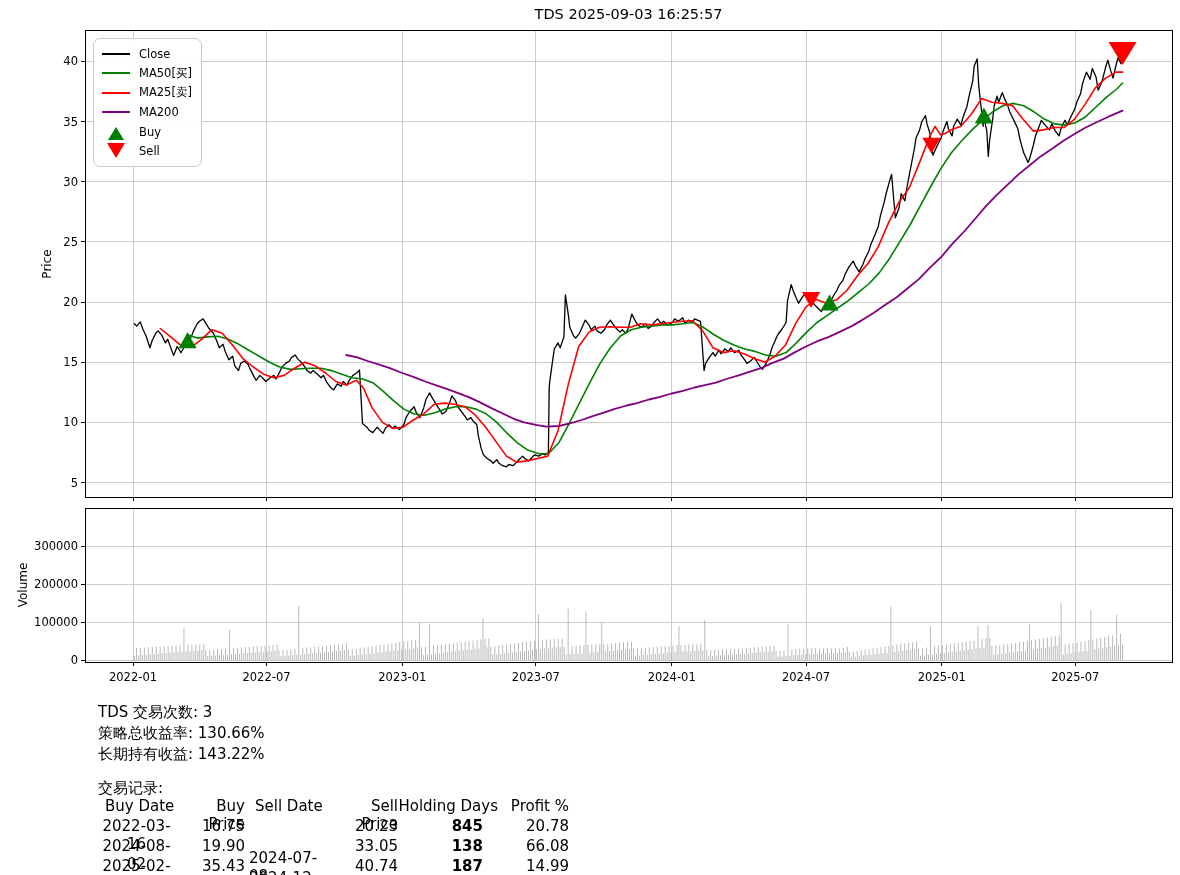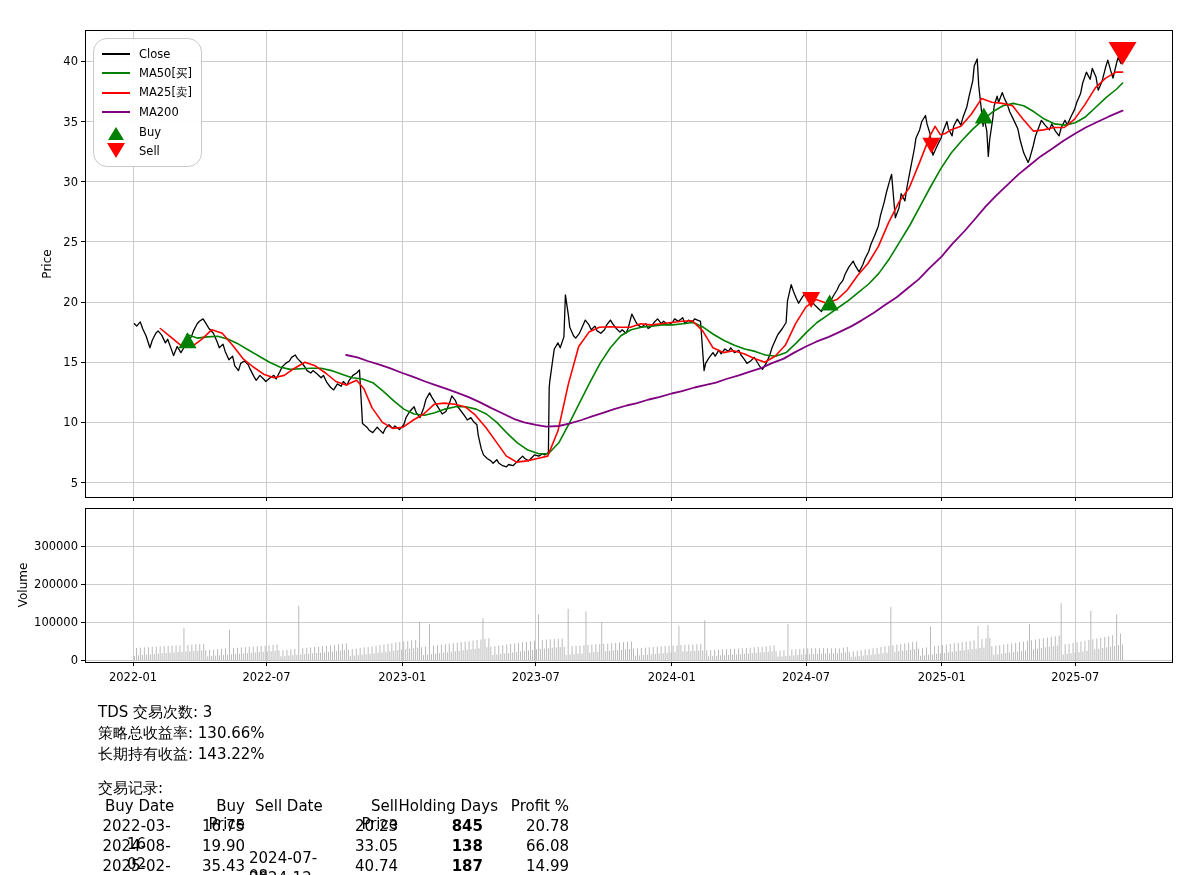--- a/index.html
+++ b/index.html
@@ -6,21 +6,21 @@
   #figure{position:relative;width:1180px;height:875px;background:#ffffff;
           font-family:"DejaVu Sans","Liberation Sans",sans-serif;color:#000;overflow:hidden;}
   #chartsvg{position:absolute;left:0;top:0;}
   .chart-title{position:absolute;left:85px;top:6px;width:1087px;text-align:center;
                font-size:14.5px;color:#000;}
   .ylabel{position:absolute;font-size:12px;white-space:nowrap;
           transform:translate(-50%,-50%) rotate(-90deg);}
   #ylabel-price{left:47px;top:264px;}
   #ylabel-volume{left:23px;top:585px;}
   .legend{position:absolute;left:93px;top:38px;background:rgba(255,255,255,.93);
-          border:1px solid #c9c9c9;border-radius:14px;padding:5px 9px 5px 7px;}
+          border:1px solid #c9c9c9;border-radius:7px;padding:5px 9px 5px 7px;}
   .legend-row{display:flex;align-items:center;height:19.5px;}
   .legend-swatch{width:30px;display:flex;justify-content:center;align-items:center;}
   .legend-line{width:28px;height:2px;}
   .tri-up{width:0;height:0;border-left:8px solid transparent;border-right:8px solid transparent;
           border-bottom:13px solid #008000;margin-bottom:-3px;}
   .tri-down{width:0;height:0;border-left:9px solid transparent;border-right:9px solid transparent;
             border-top:15px solid #ff0000;margin-top:-2px;}
   .legend-label{margin-left:8px;font-size:11.5px;}
   .stats-line{position:absolute;left:98px;font-size:15px;white-space:pre;}
   .trades-grid{position:absolute;left:94px;display:grid;
@@ -628,20 +628,21 @@
         <text x="266.5" y="681" text-anchor="middle">2022-07</text>
         <text x="402.3" y="681" text-anchor="middle">2023-01</text>
         <text x="535.9" y="681" text-anchor="middle">2023-07</text>
         <text x="671.7" y="681" text-anchor="middle">2024-01</text>
         <text x="806.0" y="681" text-anchor="middle">2024-07</text>
         <text x="941.8" y="681" text-anchor="middle">2025-01</text>
         <text x="1075.3" y="681" text-anchor="middle">2025-07</text>
       </g>
     </svg>
 
+  <div class="chart-title">TDS 2025-09-03 16:25:57</div>
   <div class="ylabel" id="ylabel-price">Price</div>
   <div class="ylabel" id="ylabel-volume">Volume</div>
 
   <div class="legend" id="legend">
       <div class="legend-row">
         <span class="legend-swatch">
           <span class="legend-line" style="background: rgb(0, 0, 0);"></span>
         </span>
         <span class="legend-label">Close</span>
       </div>

